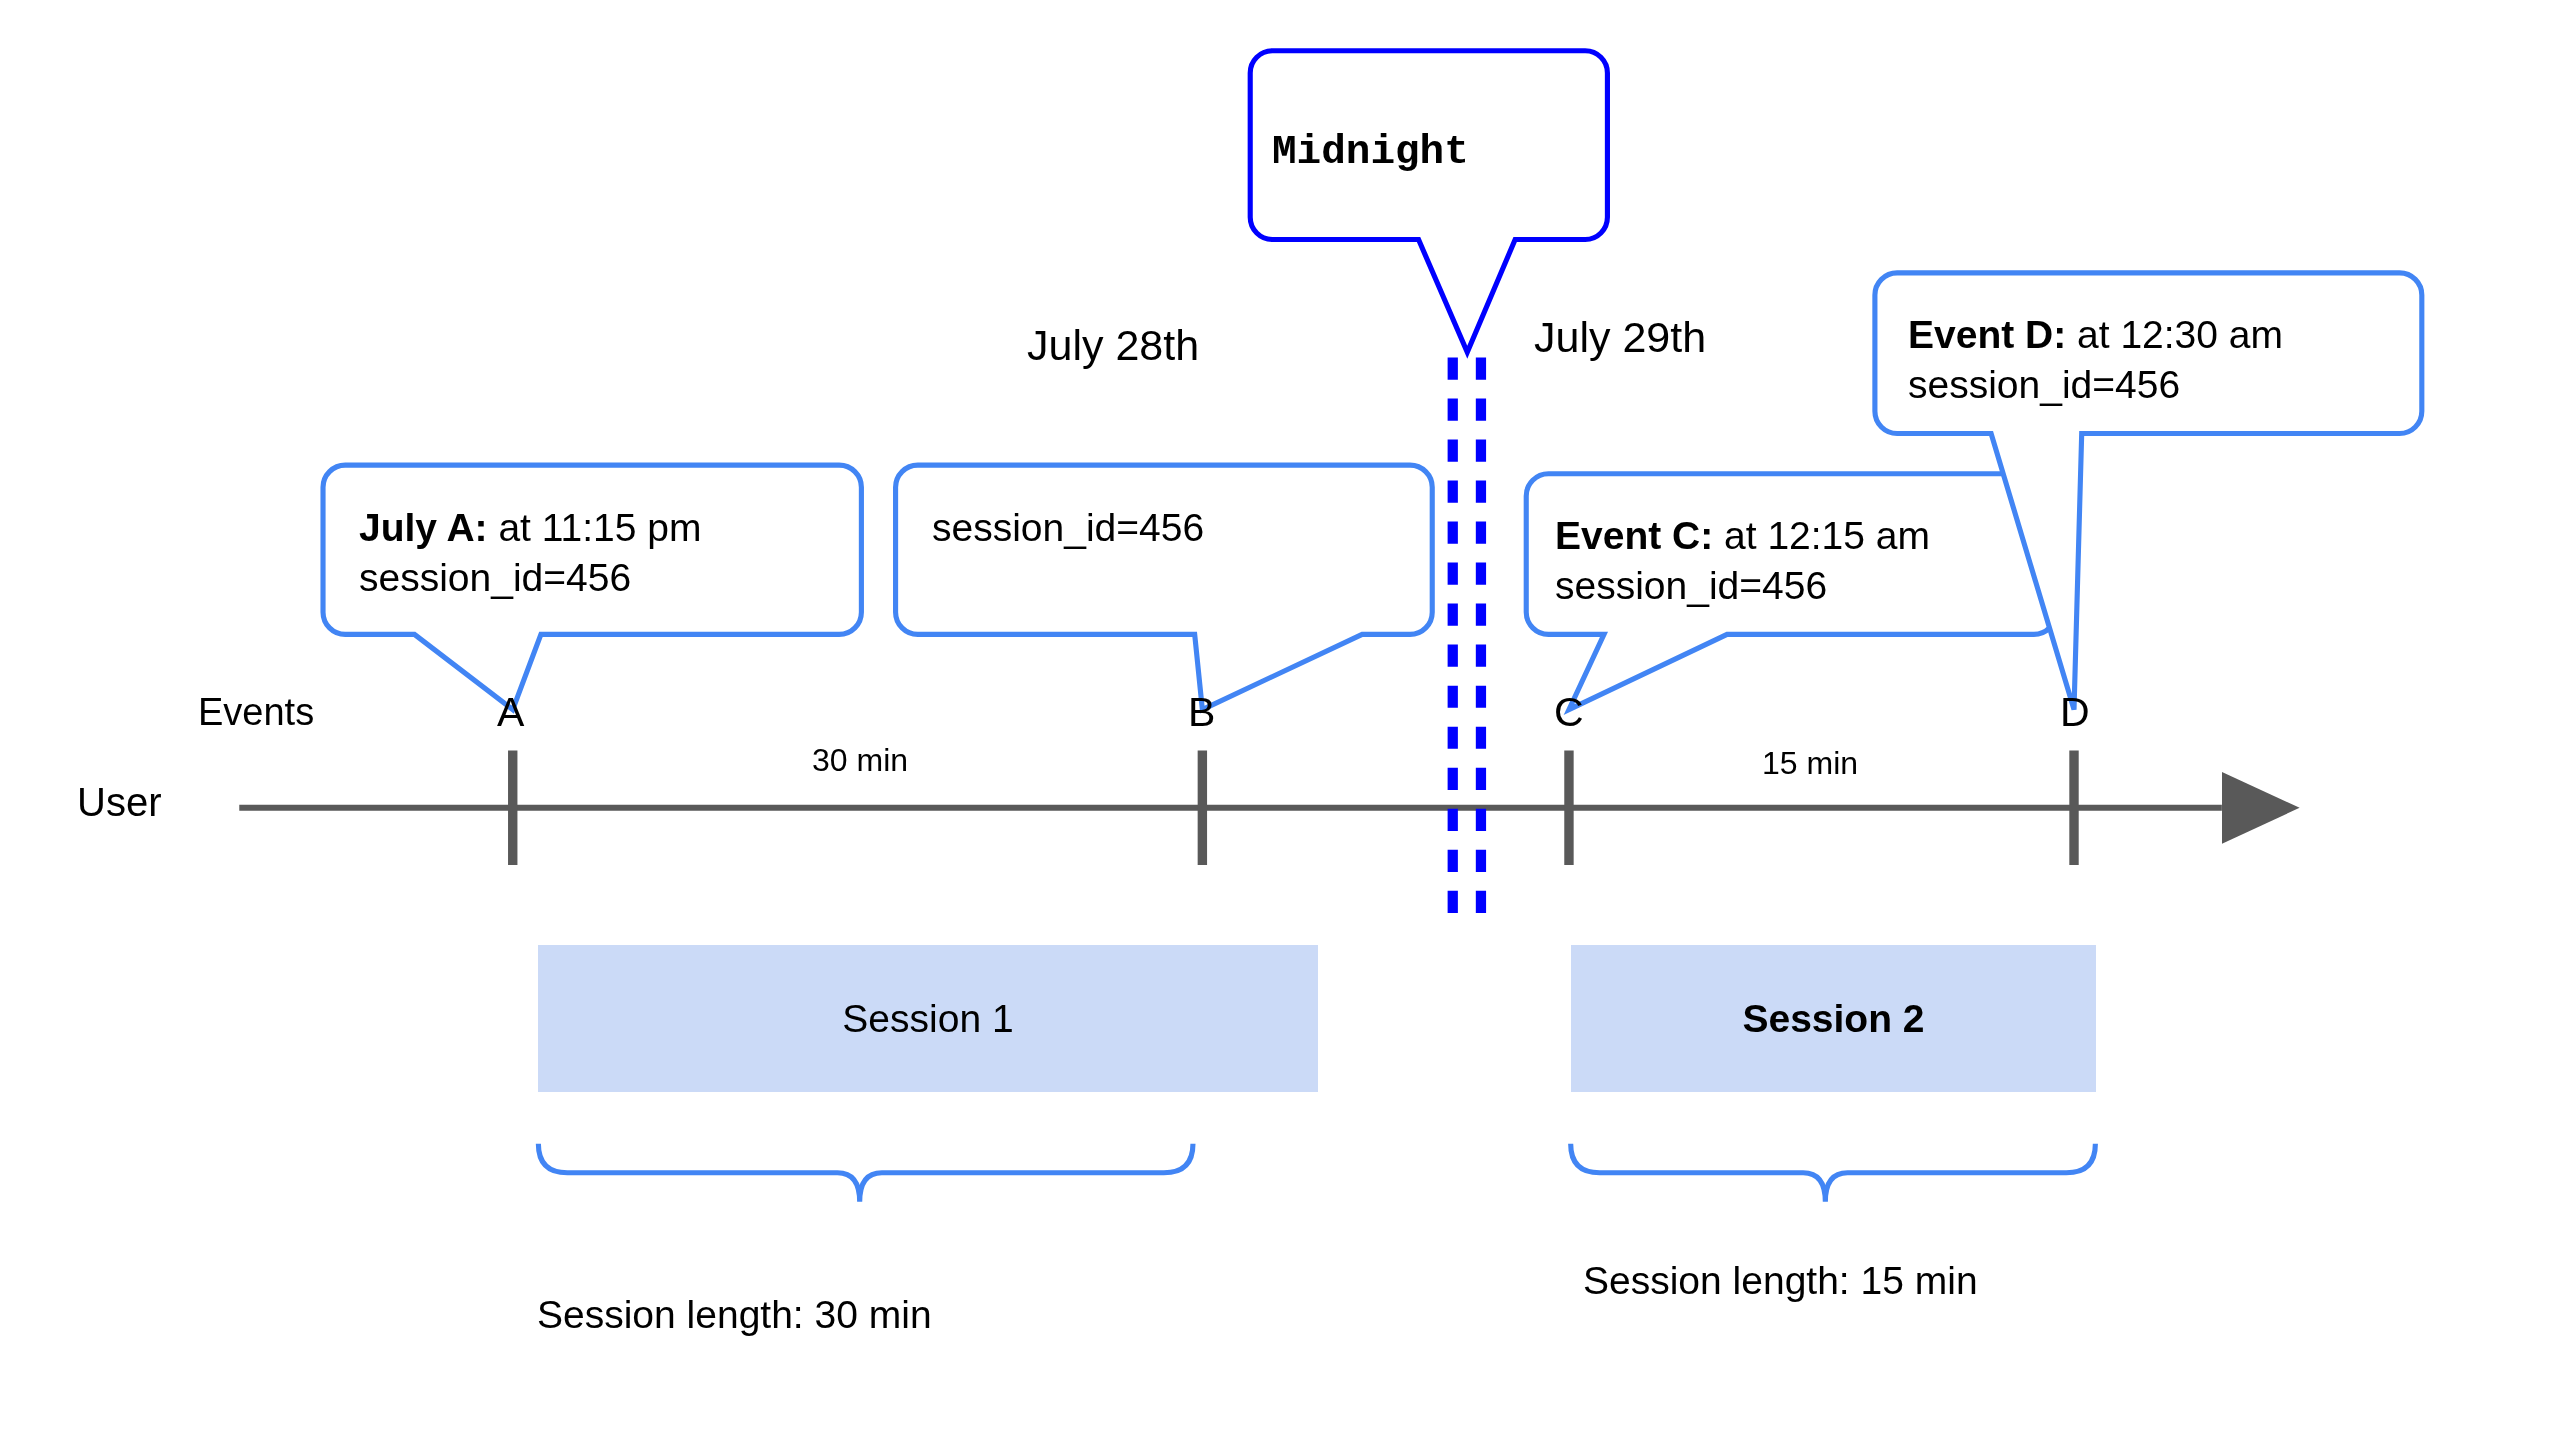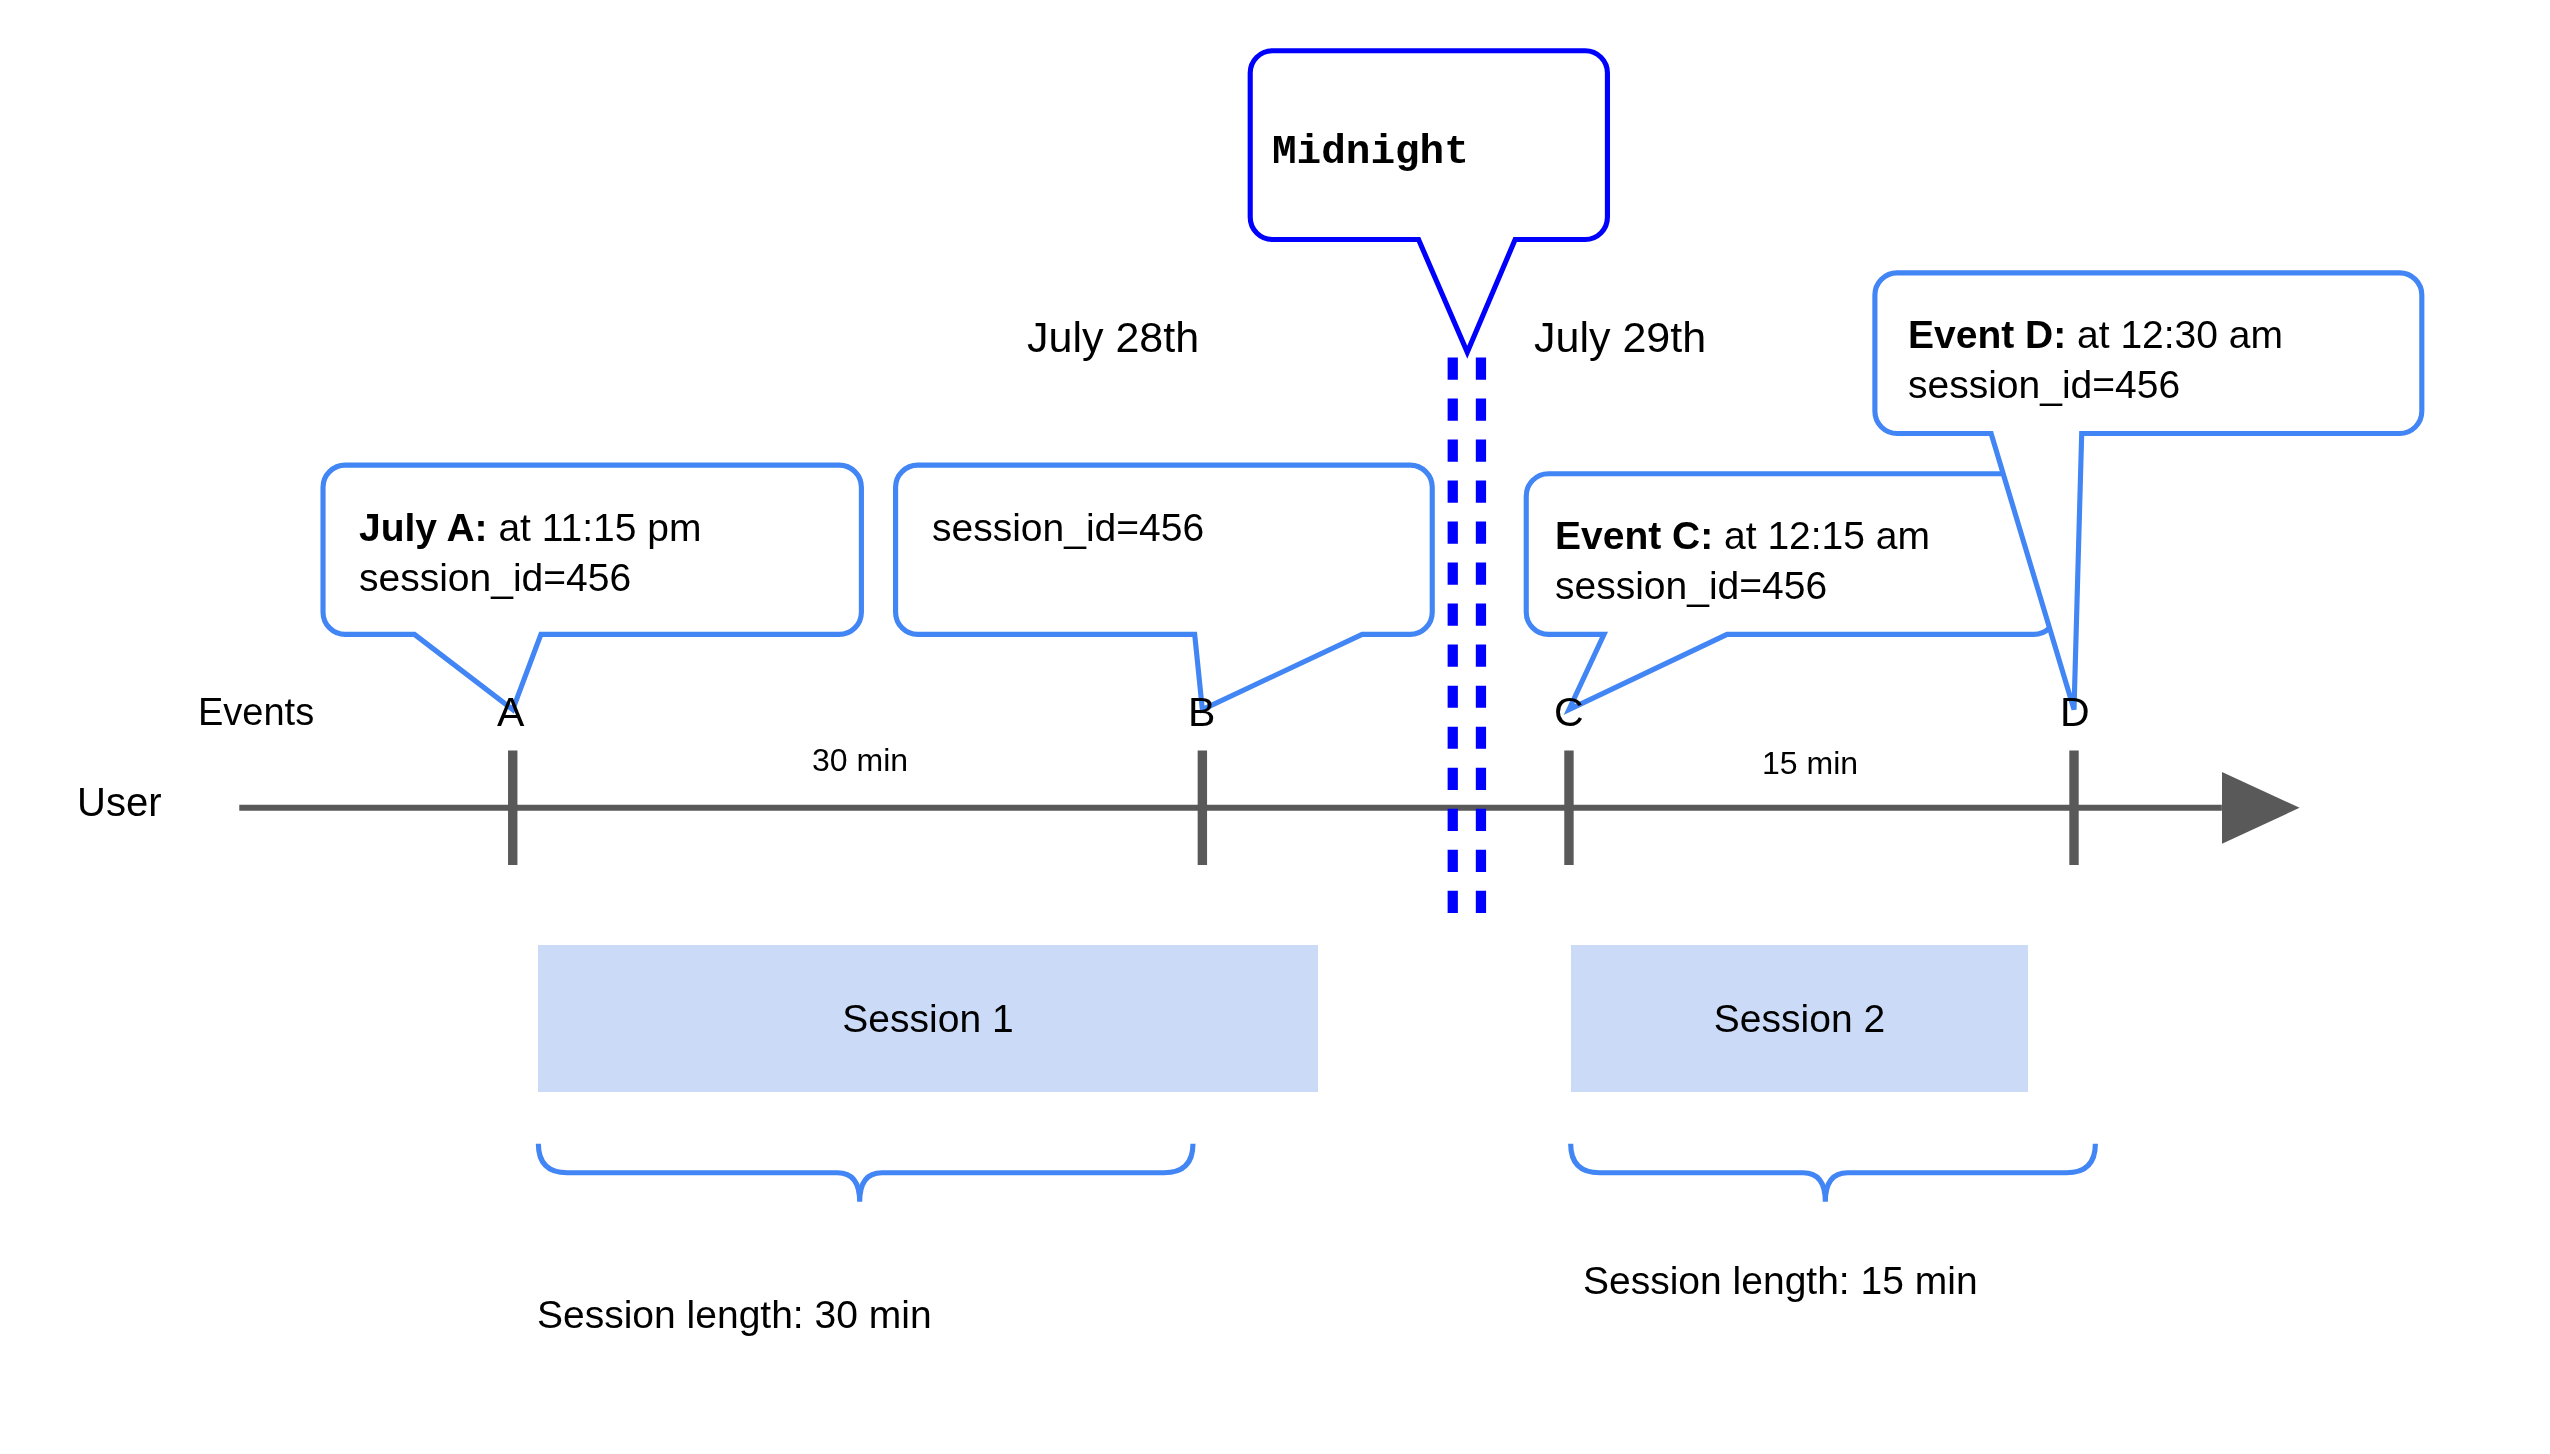--- a/index.html
+++ b/index.html
@@ -153,21 +153,21 @@
              q0,34 34,34
              H2110
              q26,0 26,34
              q0,-34 26,-34
              H2418
              q34,0 34,-34" fill="none" stroke="#4285f4" stroke-width="6"></path>
   </svg>
 
   <div class="txt midnight-label" style="left:1272px; top:128px;">Midnight</div>
 
-  <div class="txt date-label" style="left:1027px; top:312px;">July 28th</div>
+  <div class="txt date-label" style="left:1027px; top:320px;">July 28th</div>
   <div class="txt date-label" style="left:1534px; top:312px;">July 29th</div>
 
   <div class="callout-text" style="left:359px; top:503px;">
     <div><b>July A:</b><span> at 11:15 pm</span></div>
     <div>session_id=456</div>
   </div>
 
   <div class="callout-text" style="left:932px; top:503px;">
     <div>session_id=456</div>
   </div>
@@ -189,21 +189,21 @@
   <div class="txt marker-letter" style="left:1188px; top:688px;">B</div>
   <div class="txt marker-letter" style="left:1554px; top:688px;">C</div>
   <div class="txt marker-letter" style="left:2060px; top:688px;">D</div>
 
   <div class="txt duration-label" style="left:812px; top:742px;">30 min</div>
   <div class="txt duration-label" style="left:1762px; top:745px;">15 min</div>
 
   <div class="session-bar" style="left:538px; top:945px; width:780px; height:147px;">
     <span class="session-label">Session 1</span>
   </div>
-  <div class="session-bar" style="left:1571px; top:945px; width:457px; height:147px;">
+  <div class="session-bar" style="left:1571px; top:945px; width:525px; height:147px;font-weight:bold;">
     <span class="session-label">Session 2</span>
   </div>
 
   <div class="txt session-length-label" style="left:537px; top:1258px;margin-top:34px;">Session length: 30 min</div>
   <div class="txt session-length-label" style="left:1583px; top:1258px;">Session length: 15 min</div>
 
 </div>
 
 
 </body></html>

